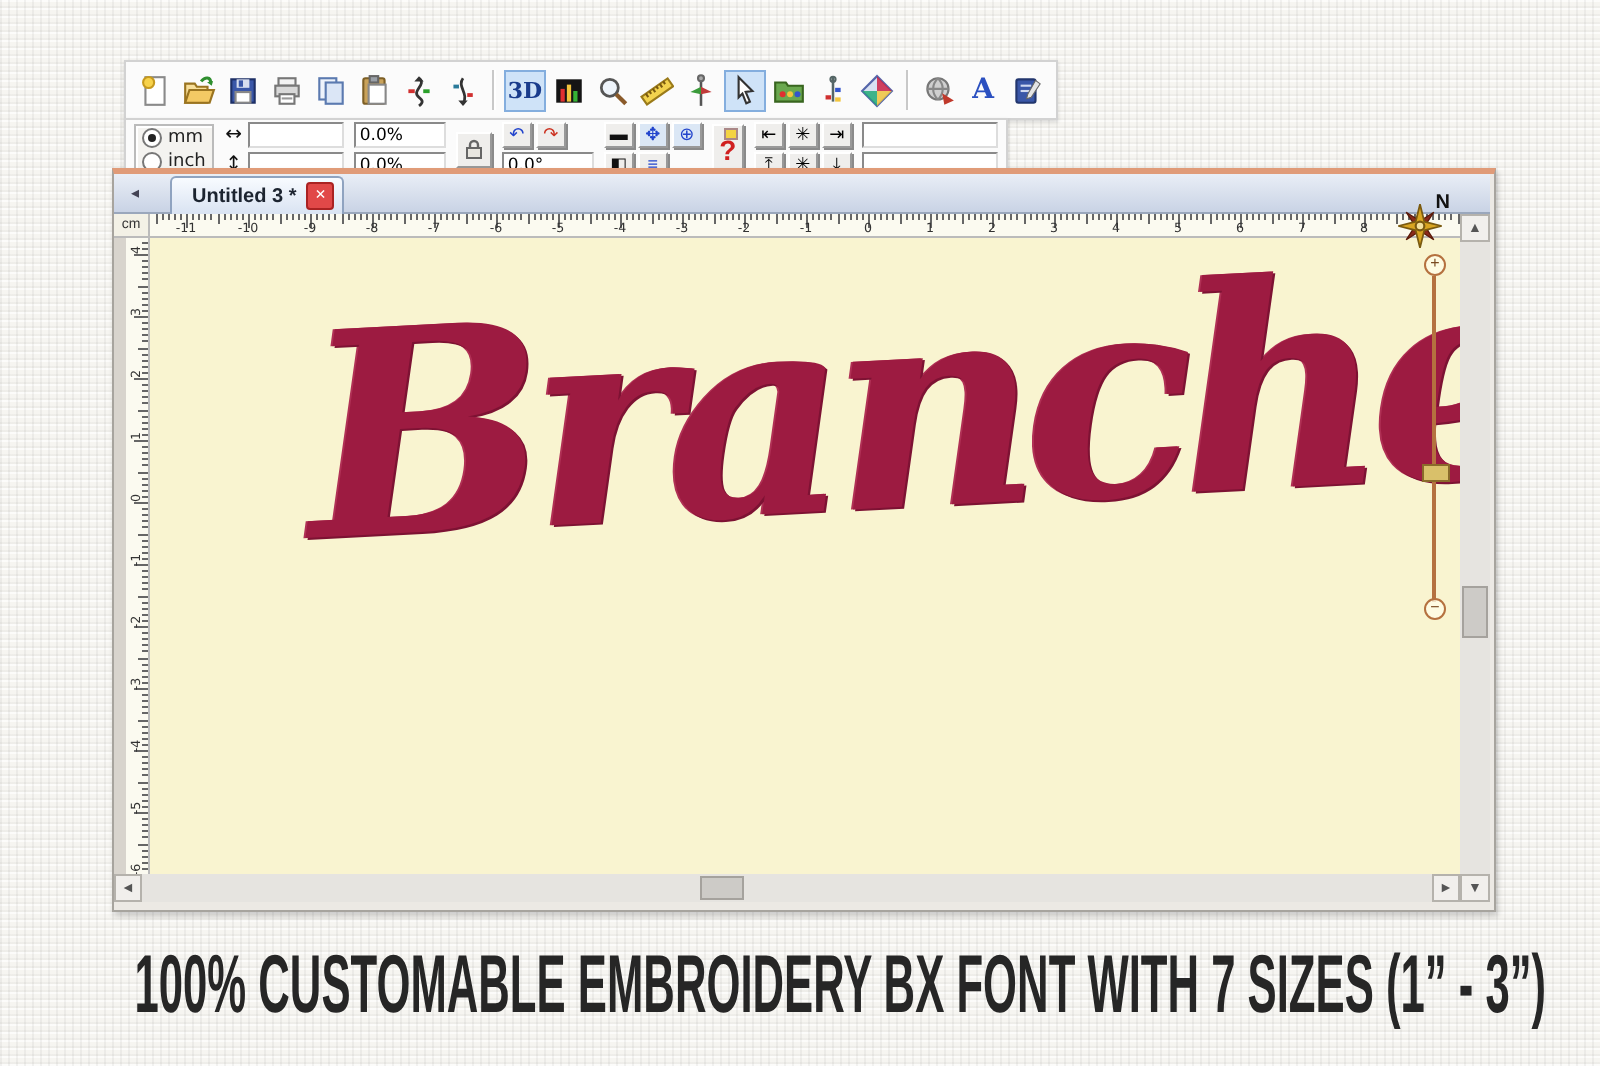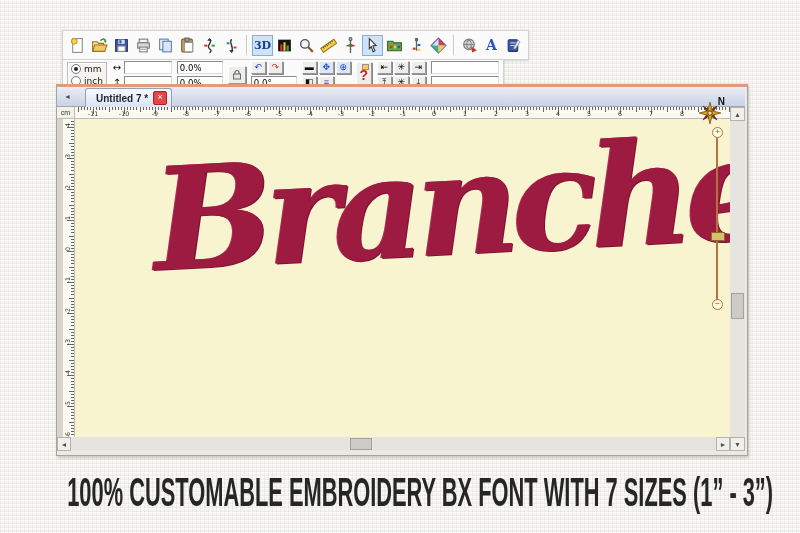--- a/index.html
+++ b/index.html
@@ -306,21 +306,21 @@
   <div class="blk">
     <input class="fld" style="width: 62px;" value="">
     <input class="fld" style="width: 62px;" value="">
   </div>
 </div>
 
 <div id="win">
   <div id="tabbar">
     <div class="tabnav">◂</div>
     <div id="tab">
-      <span class="tlab">Untitled 7 *</span>
+      <span class="tlab">Untitled 3 *</span>
       <span class="closeb">×</span>
     </div>
   </div>
 
   <div id="cornerbox">cm</div>
   <div id="hruler">
       <div class="tick h" style="left: 2.5px; height: 5px;"></div>
       <div class="tick h" style="left: 5.6px; height: 3px;"></div>
       <div class="tick h" style="left: 8.7px; height: 3px;"></div>
       <div class="tick h" style="left: 11.8px; height: 3px;"></div>

